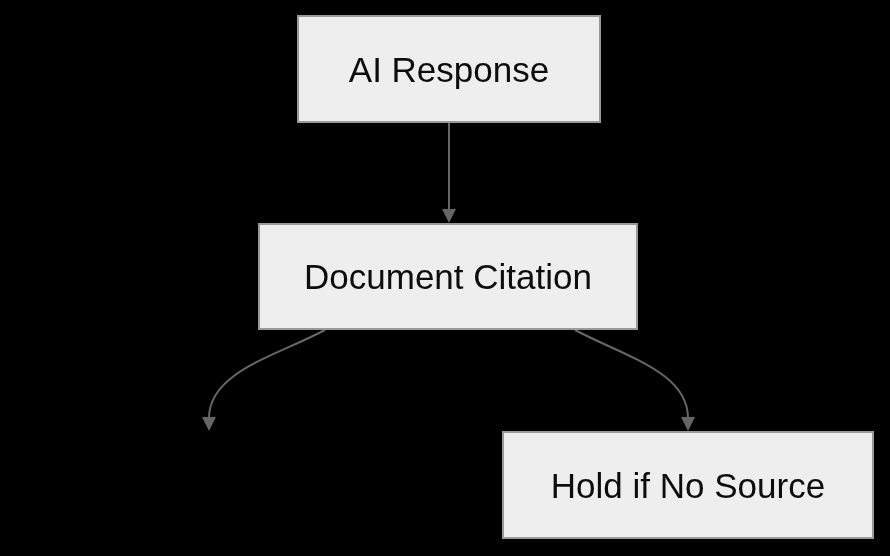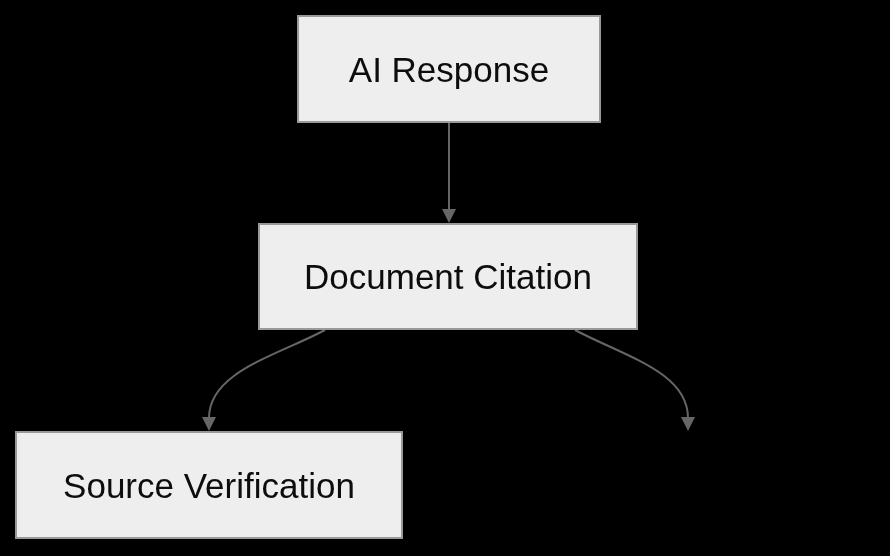--- a/index.html
+++ b/index.html
@@ -79,18 +79,18 @@
   </svg>
 
   <div class="node node-ai-response">
     <span>AI Response</span>
   </div>
 
   <div class="node node-document-citation">
     <span>Document Citation</span>
   </div>
 
-  <div class="node node-source-verification">
-    <span>Source Verification</span>
+
+  <div class="node node-hold-if-no-source">
+    <span>Hold if No Source</span>
   </div>
-
 
 </div>
 
 </body></html>

